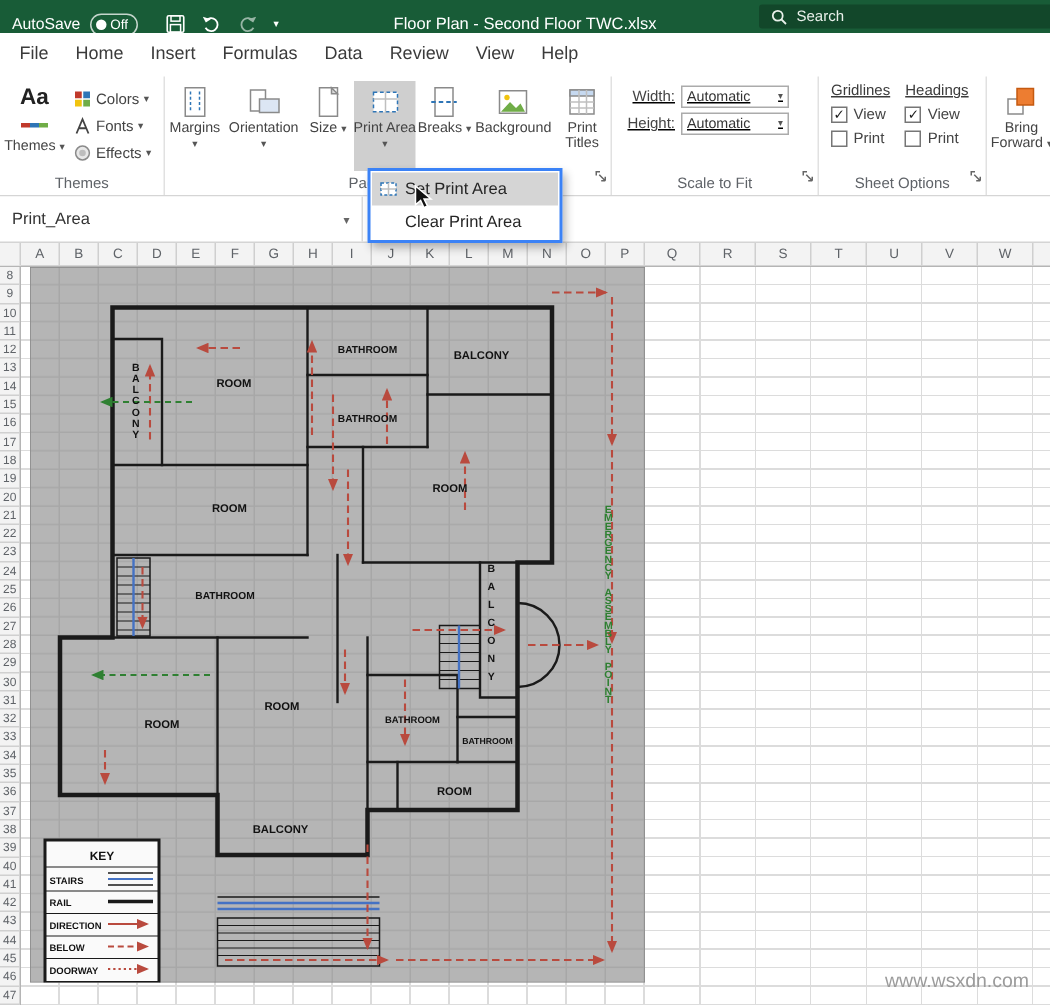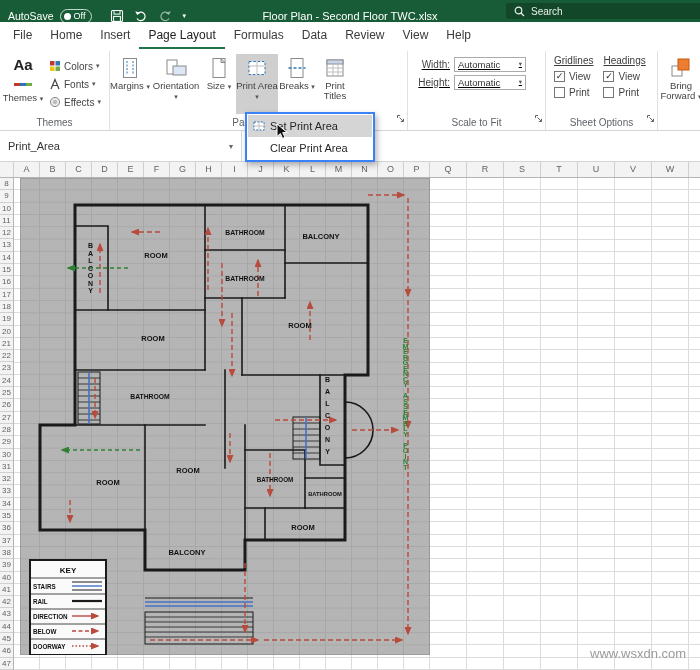--- a/index.html
+++ b/index.html
@@ -130,21 +130,20 @@
         <line x1="7" y1="7" x2="10" y2="10" stroke="#e9f0ea" stroke-width="1.2"></line>
       </svg>
       <span>Search</span>
     </div>
   </div>
 
   <div class="tabrow">
     <span class="tab">File</span>
     <span class="tab">Home</span>
     <span class="tab">Insert</span>
-    <span class="tab active">Page Layout</span>
     <span class="tab">Formulas</span>
     <span class="tab">Data</span>
     <span class="tab">Review</span>
     <span class="tab">View</span>
     <span class="tab">Help</span>
   </div>
 
   <div class="ribbon">
 
     <div class="group" style="width:110px">
@@ -222,20 +221,28 @@
               <line x1="11" y1="4.5" x2="11" y2="17.5" stroke="#bfbfbf"></line>
           </svg>
           <div class="blabel"><span>Print Area</span> <span class="car">▾</span></div>
         </div>
         <div class="bigbtn" style="width:38px">
           <svg width="20" height="22" viewBox="0 0 20 22">
             <rect x="4" y="1.5" width="12" height="19" fill="#fff" stroke="#8a8a8a"></rect>
             <line x1="1.5" y1="11" x2="18.5" y2="11" stroke="#2e75b6" stroke-width="1.4" stroke-dasharray="3 2"></line>
           </svg>
           <div class="blabel"><span>Breaks</span> <span class="car">▾</span></div>
+        </div>
+        <div class="bigbtn" style="width:54px">
+          <svg width="22" height="22" viewBox="0 0 22 22">
+            <rect x="2" y="3.5" width="18" height="15" fill="#fff" stroke="#8a8a8a"></rect>
+            <circle cx="7" cy="8" r="1.8" fill="#f1c40f"></circle>
+            <path d="M3,17.5 L9,11 L13,15 L16,12 L19,17.5 Z" fill="#70ad47"></path>
+          </svg>
+          <div class="blabel"><span>Background</span></div>
         </div>
         <div class="bigbtn" style="width:38px">
           <svg width="22" height="22" viewBox="0 0 22 22">
             <rect x="3" y="3" width="16" height="16" fill="#fff" stroke="#8a8a8a"></rect>
             <rect x="3" y="3" width="16" height="4" fill="#c6d9f0" stroke="#8a8a8a"></rect>
             <line x1="3" y1="11" x2="19" y2="11" stroke="#bfbfbf"></line>
               <line x1="3" y1="15" x2="19" y2="15" stroke="#bfbfbf"></line>
             <line x1="9" y1="3" x2="9" y2="19" stroke="#bfbfbf"></line>
               <line x1="14" y1="3" x2="14" y2="19" stroke="#bfbfbf"></line>
           </svg>

